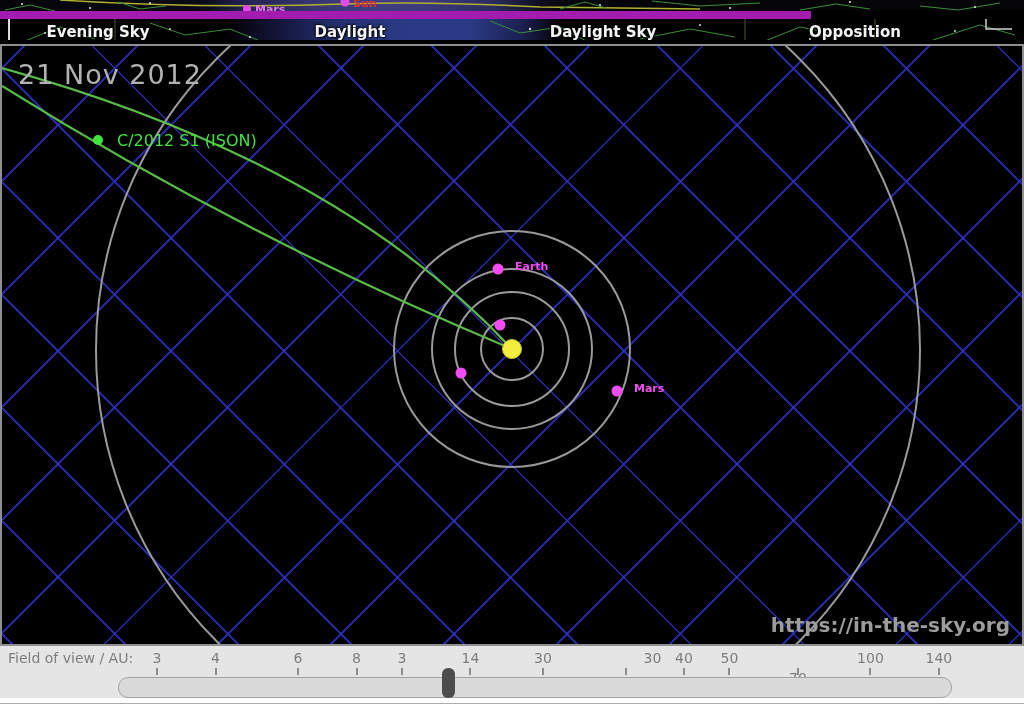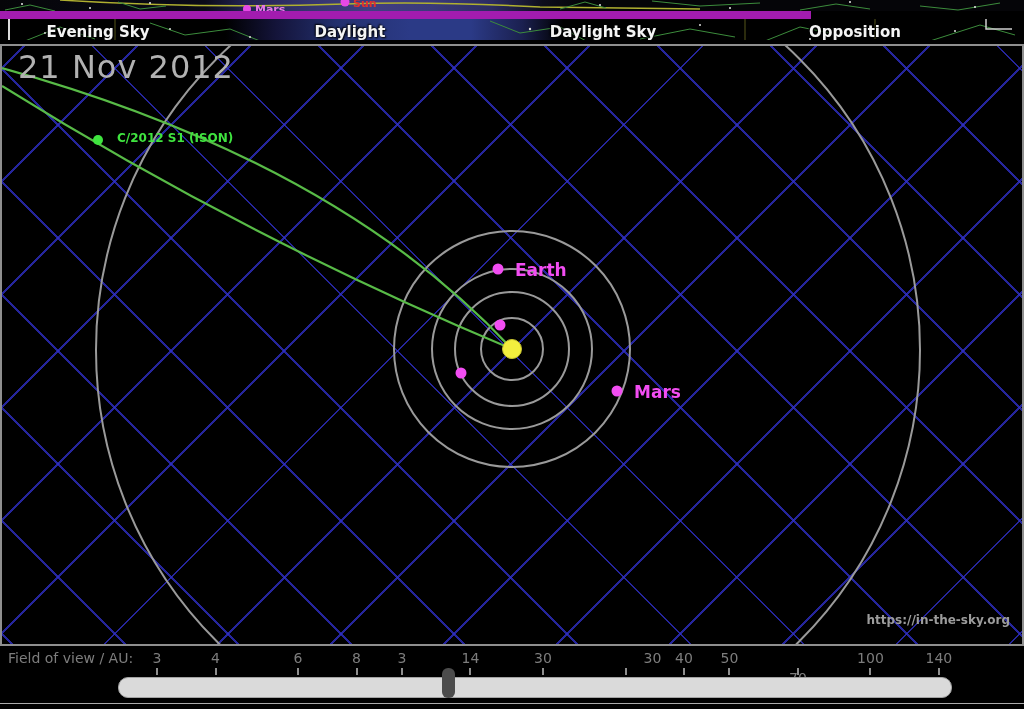--- a/index.html
+++ b/index.html
@@ -19,28 +19,28 @@
   .spacer{position:absolute;top:40px;left:0;width:1024px;height:4px;background:#000;}
 
   
   .chart{position:absolute;top:44px;left:0;width:1020px;height:598px;
          border:2px solid #8f8f8f;background-color:#000;
          background-image:
            repeating-linear-gradient(45deg,  transparent 0 5.8px,  rgba(48,48,200,.78) 5.8px 7.8px,  transparent 7.8px 80px),
            repeating-linear-gradient(135deg, transparent 0 14.3px, rgba(48,48,200,.78) 14.3px 16.3px, transparent 16.3px 80px);
          overflow:hidden;}
   #orrery{position:absolute;left:0;top:0;}
-  .date{position:absolute;left:16px;top:2px;font-size:32px;color:#b2b2b2;
+  .date{position:absolute;left:16px;top:13px;font-size:27px;color:#b2b2b2;
         letter-spacing:1px;}
-  .plabel{position:absolute;font-weight:bold;font-size:17px;color:#f24df2;white-space:nowrap;}
-  .clabel{position:absolute;font-weight:bold;font-size:12px;color:#3fe43f;white-space:nowrap;}
-  .credit{position:absolute;right:12px;top:567px;font-weight:bold;font-size:12px;color:#9c9c9c;}
+  .plabel{position:absolute;font-weight:bold;font-size:11px;color:#f24df2;white-space:nowrap;}
+  .clabel{position:absolute;font-weight:normal;font-size:16px;color:#3fe43f;white-space:nowrap;}
+  .credit{position:absolute;right:12px;top:567px;font-weight:bold;font-size:20px;color:#9c9c9c;}
 
   
-  .fov{position:absolute;top:646px;left:0;width:1024px;height:63px;background:#000000;}
+  .fov{position:absolute;top:646px;left:0;width:1024px;height:52px;background:#e5e5e5;}
   .fov-label{position:absolute;left:8px;top:4px;font-size:14px;color:#7d7d7d;}
   .tick-num{position:absolute;top:4px;transform:translateX(-50%);font-size:14px;color:#7d7d7d;}
   .tick-mark{position:absolute;top:22px;width:2px;height:7px;background:#8d8d8d;}
   .track{position:absolute;top:31px;height:19px;background:#dadada;
          border:1px solid #a3a3a3;border-radius:10px;cursor:pointer;}
   .thumb{position:absolute;top:22px;width:13px;height:30px;background:#4c4c4c;
          border-radius:6px;cursor:grab;}
   .rule{position:absolute;top:57px;left:0;width:1024px;height:1px;background:#ababab;}
 </style>
 </head>

